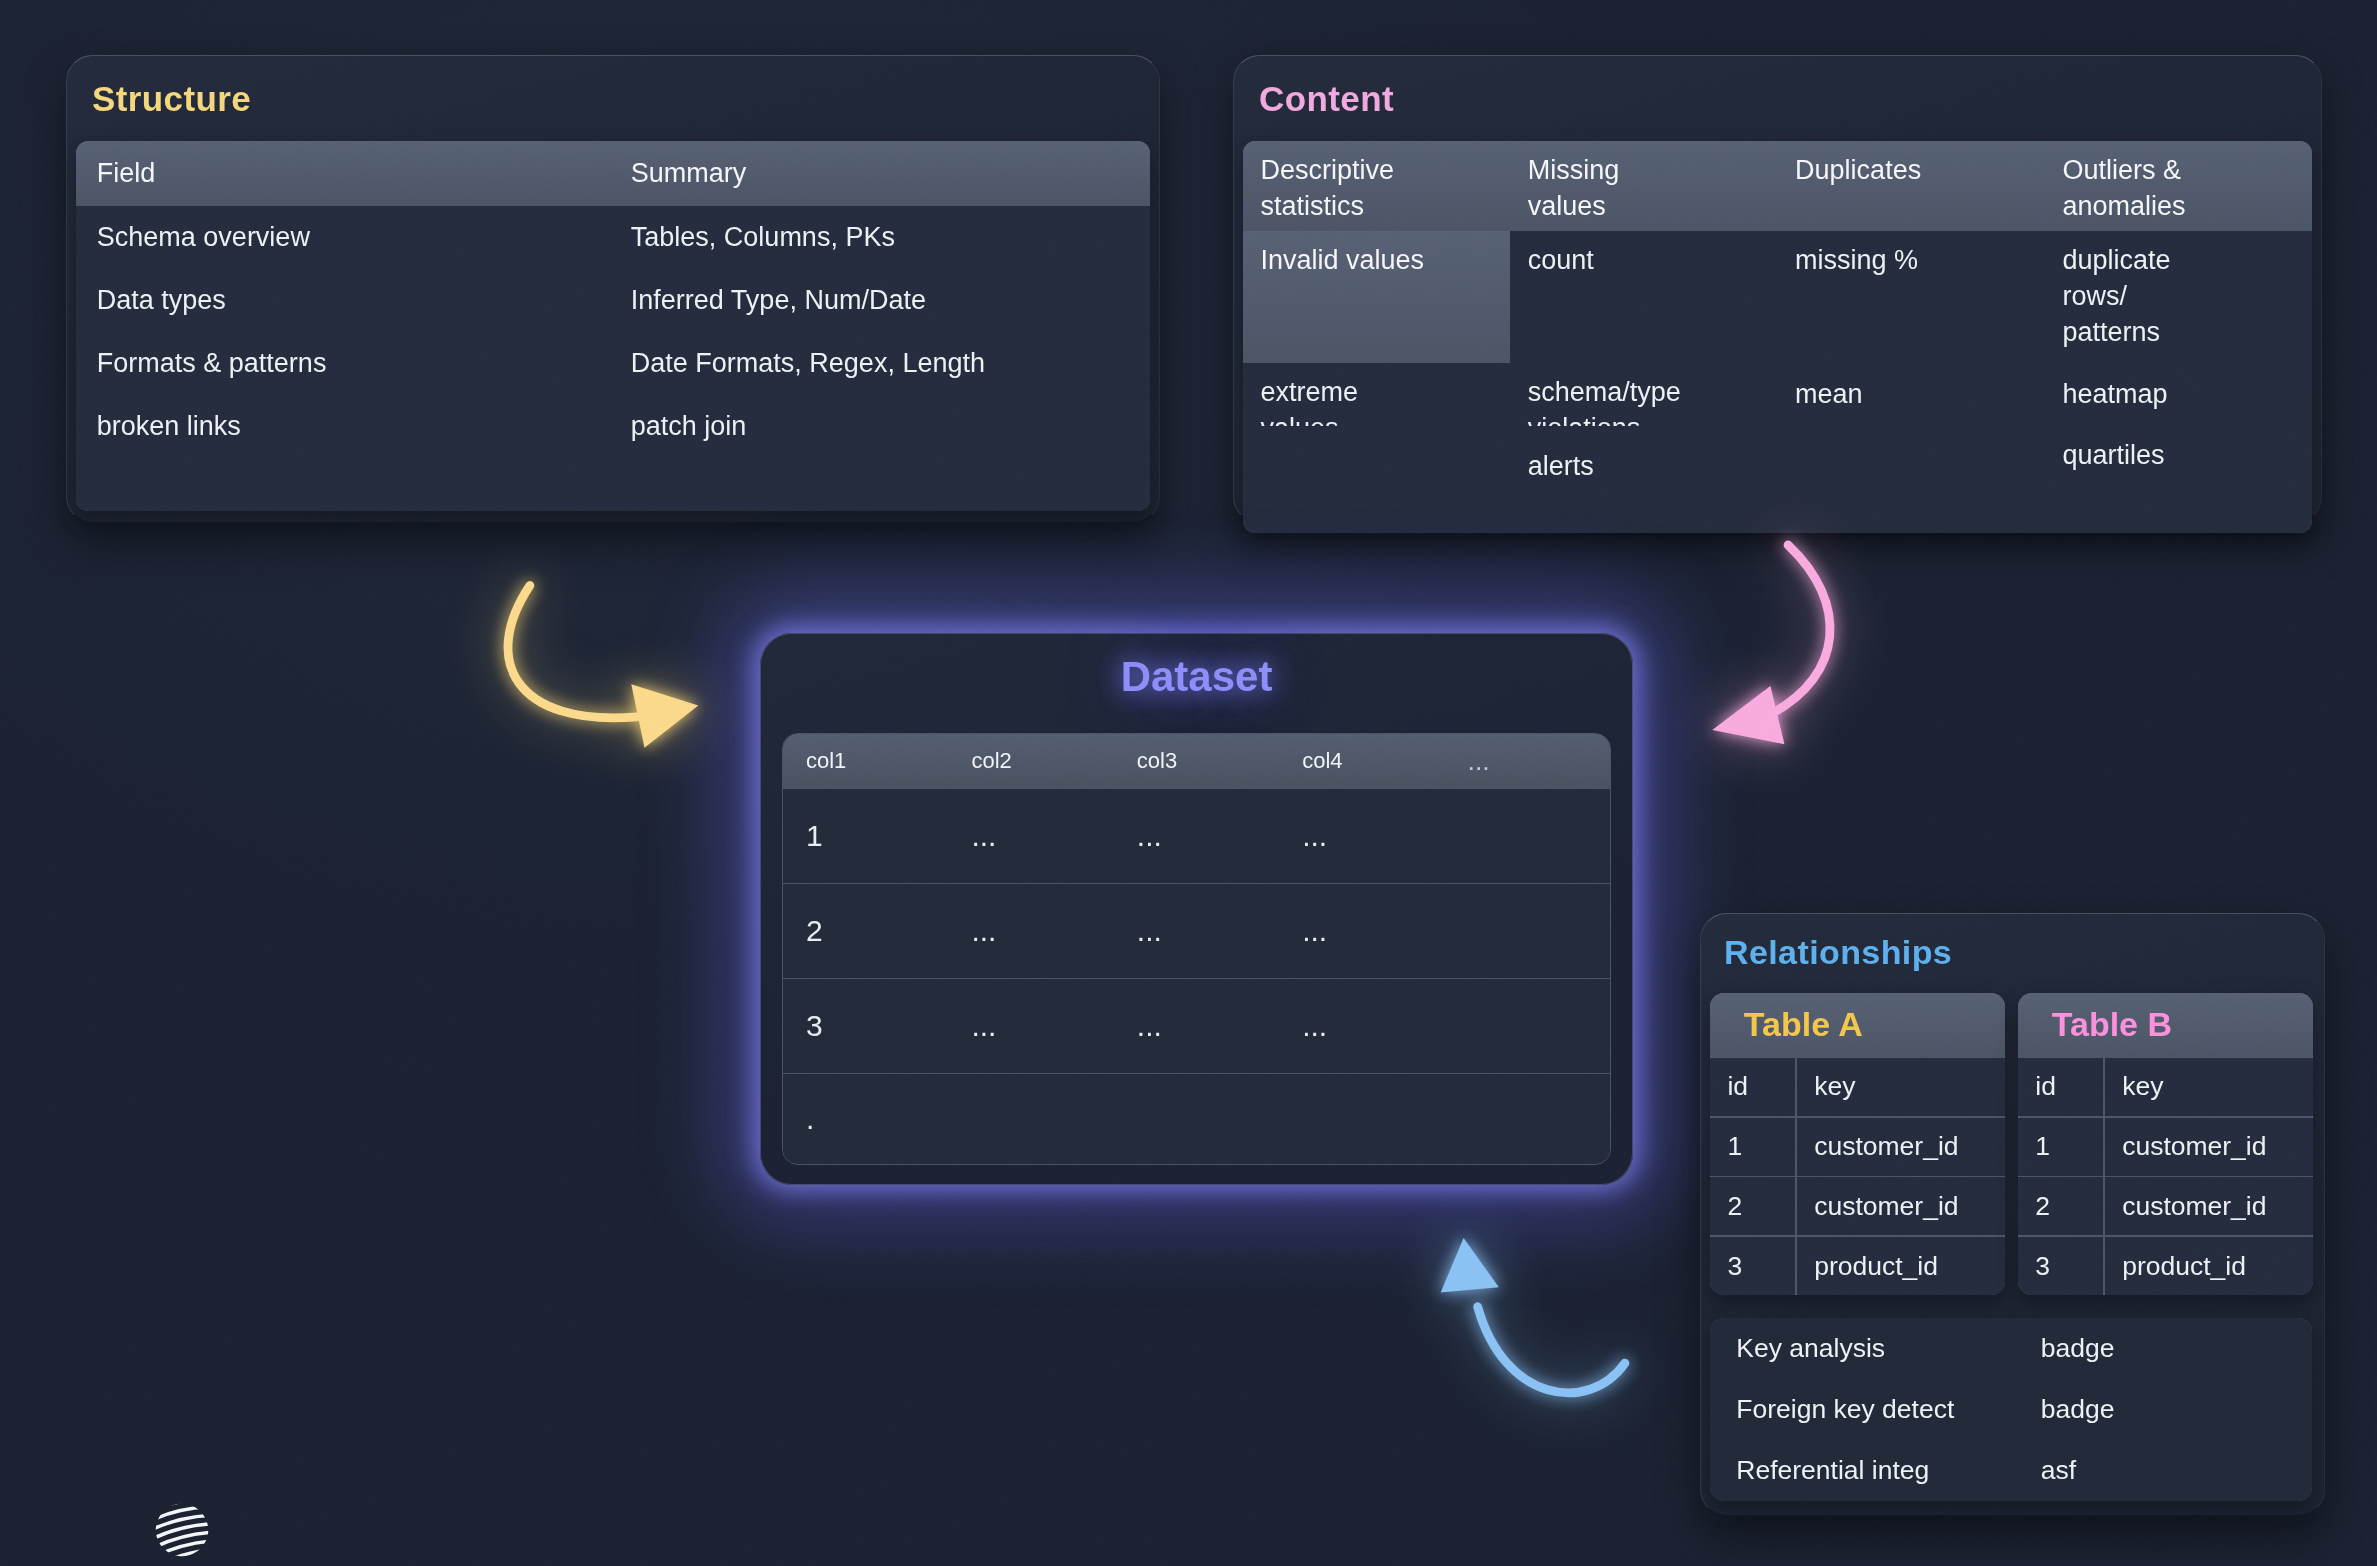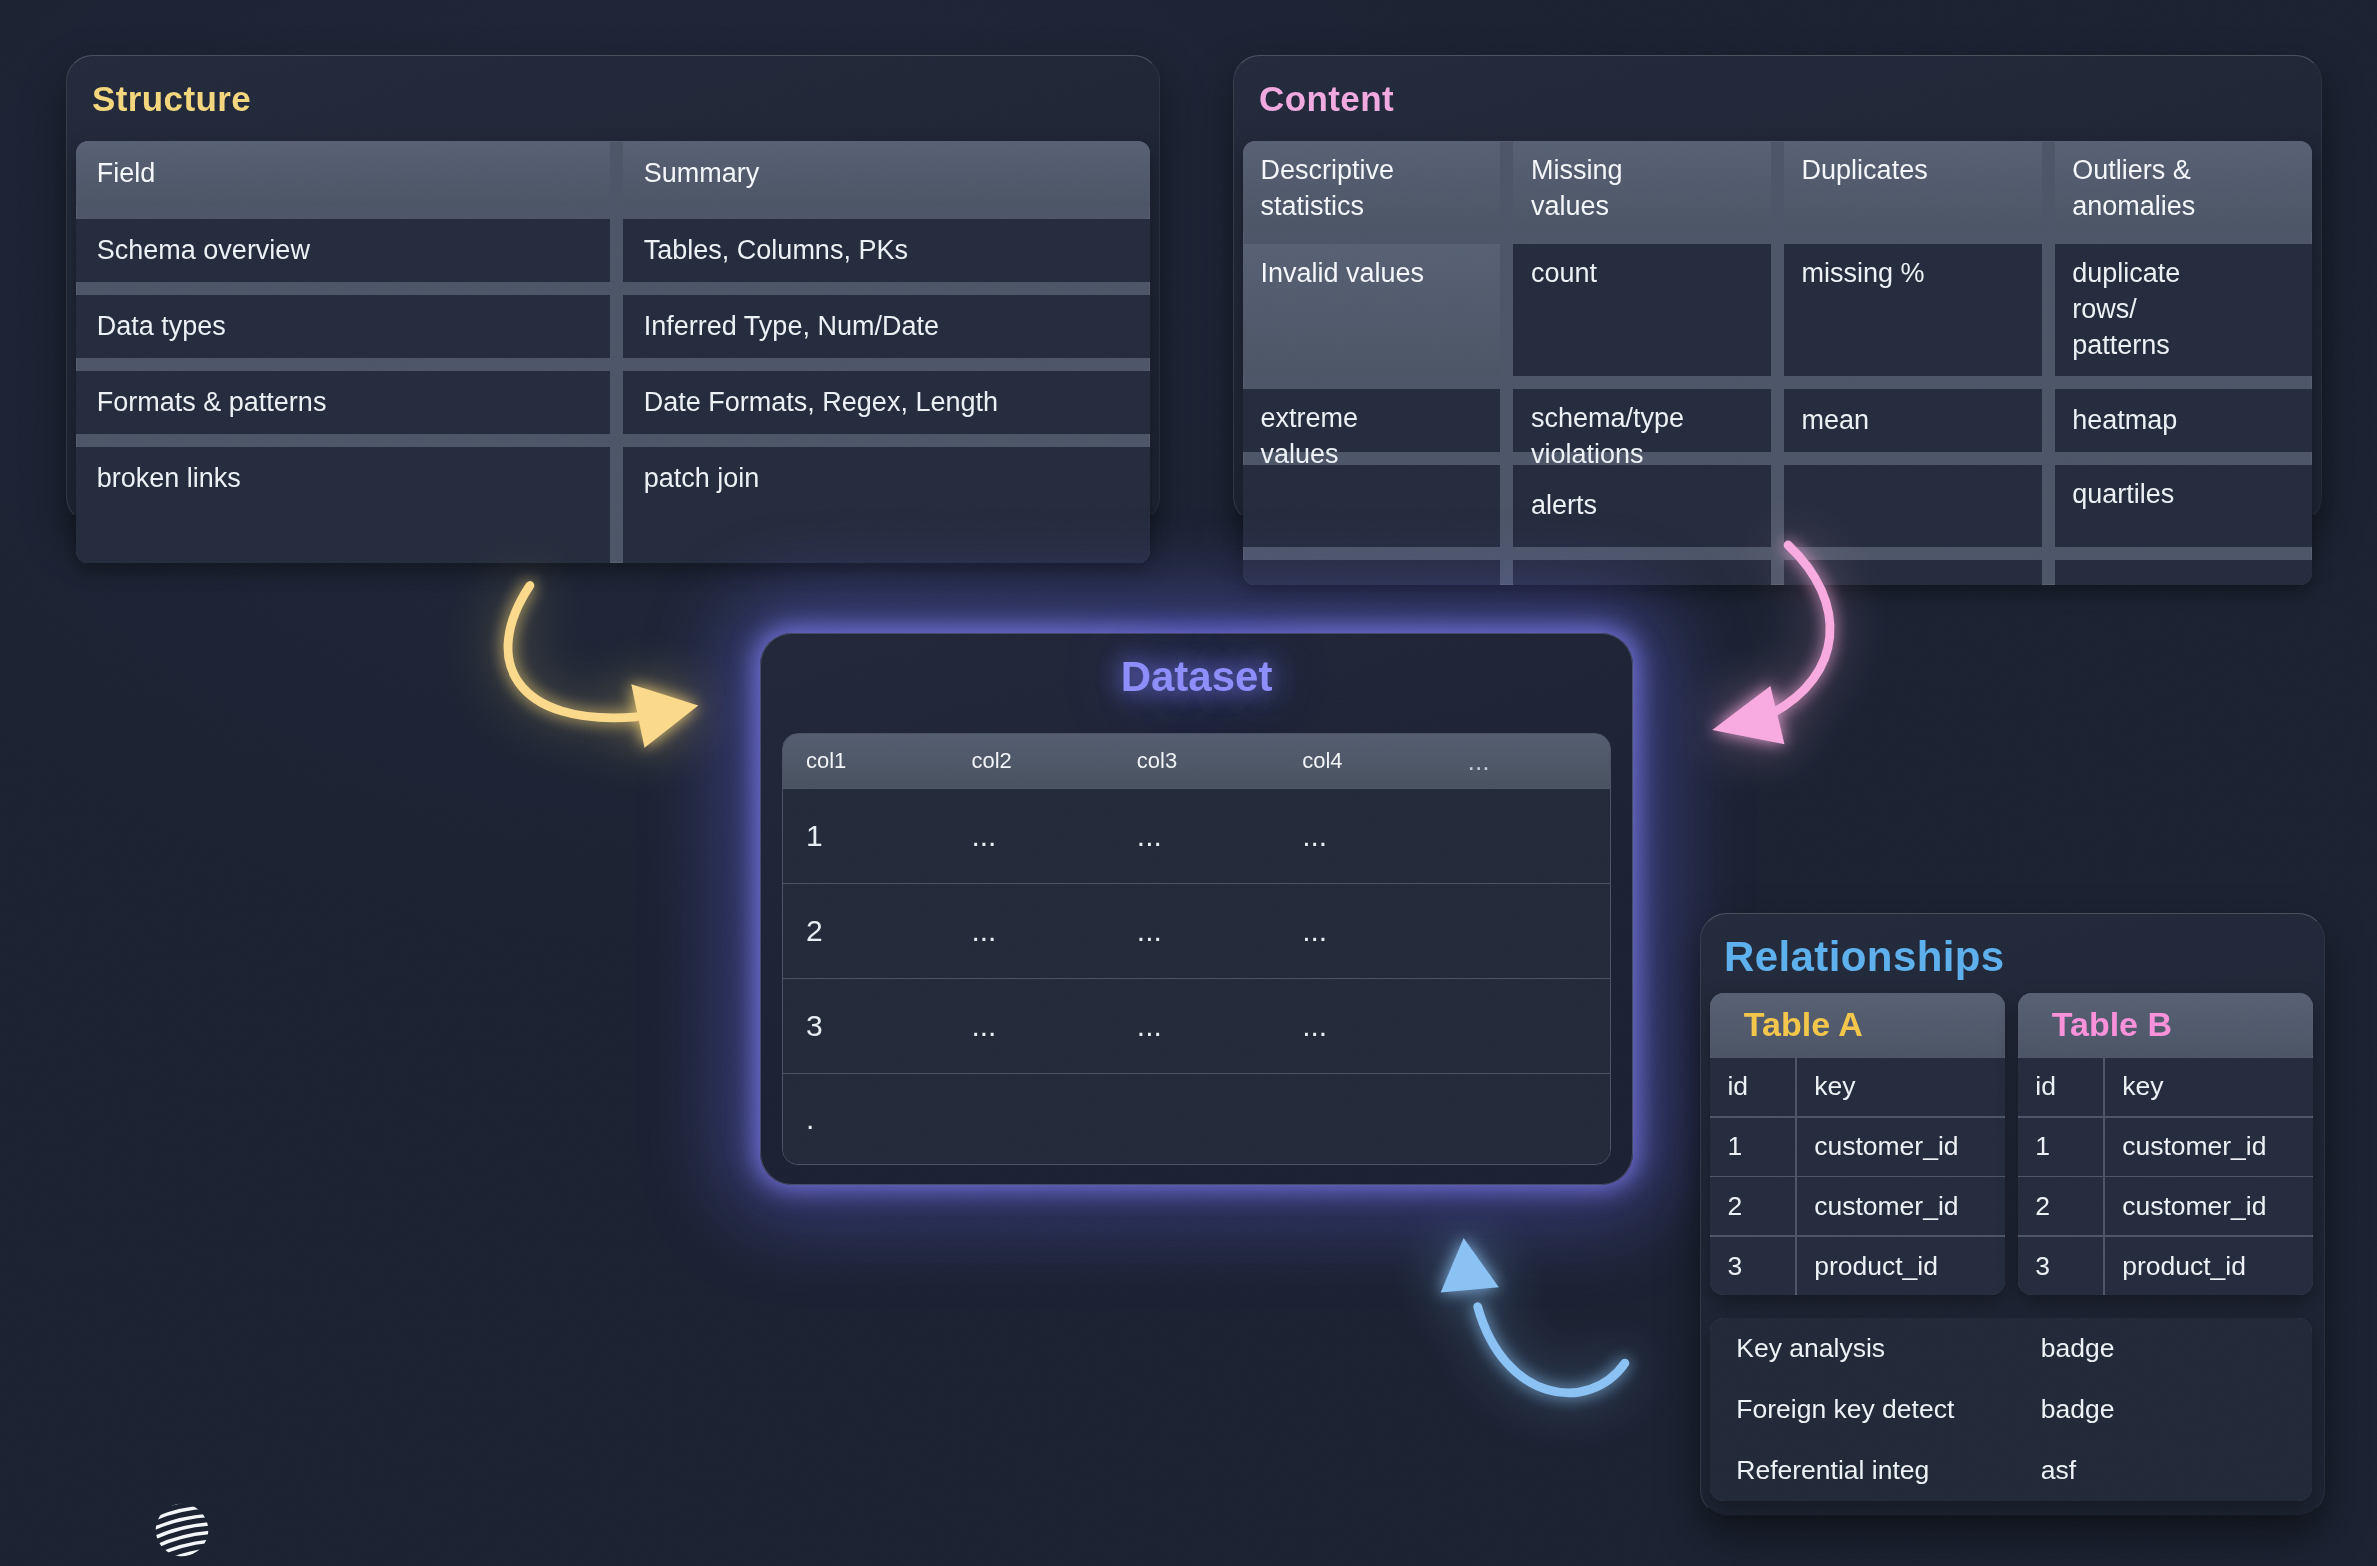--- a/index.html
+++ b/index.html
@@ -20,21 +20,21 @@
     border-top:0.9px solid rgba(255,255,255,.20);
     border-left:0.9px solid rgba(255,255,255,.10);
     border-right:0.9px solid rgba(255,255,255,.05);
     border-bottom:0.9px solid rgba(0,0,0,.4);
     box-shadow:0 19.4px 44px rgba(0,0,0,.45);
   }
   .panel-title{font-size:35px;font-weight:600;letter-spacing:0.4px;}
 
   
   .tbl{
-    display:grid;gap:13px;background:#4c5567;border-radius:12.3px;overflow:hidden;
+    display:grid;gap:0;background:#4c5567;border-radius:12.3px;overflow:hidden;
     box-shadow:0 8.8px 19.4px rgba(0,0,0,.35), inset 0 0 0 0.9px rgba(255,255,255,.06);
     position:absolute;
   }
   .cell{
     background:#242b3c;padding:10.6px 21px;display:flex;align-items:center;
     font-size:27px;line-height:1.32;white-space:pre-line;color:#edf0f5;
   }
   .cell.th{
     background:linear-gradient(180deg,#566073 0%,#4a5465 100%);
     font-weight:500;color:#f4f6f9;
@@ -84,21 +84,21 @@
   #dataset-table .drow-last{border-bottom:none;}
   #dataset-table .dth{
     background:linear-gradient(180deg,#525c6f 0%,#49536400 0%,#515b6e 0%,#47515f 100%);
     background:linear-gradient(180deg,#535d70,#47515f);
     font-size:22px;color:#f2f4f8;
   }
   #dataset-table .dth.dots{color:#c4cad6;font-size:26.5px;}
 
   
   #relationships-panel{left:1700px;top:913px;width:623px;height:601px;}
-  #relationships-panel .panel-title{position:absolute;left:23px;top:19.4px;font-size:42px;color:#5cb0ec;}
+  #relationships-panel .panel-title{position:absolute;left:23px;top:19.4px;font-size:34px;color:#5cb0ec;}
   #rel-tables{position:absolute;left:8.8px;right:10.6px;top:79px;display:flex;gap:12.3px;}
   .rel-tbl{
     flex:1;display:grid;gap:1.8px;background:#4c5567;border-radius:14px;overflow:hidden;
     grid-template-columns:85px 1fr;grid-template-rows:63px 58px 58px 58px 58px;
     box-shadow:0 8.8px 19.4px rgba(0,0,0,.35), inset 0 0 0 0.9px rgba(255,255,255,.06);
   }
   .rel-tbl .cell{font-size:26.5px;padding:7px 17.6px;}
   .rel-title-cell{
     grid-column:1 / -1;display:flex;align-items:center;padding-left:34px;
     background:linear-gradient(180deg,#566073 0%,#4a5465 100%);

